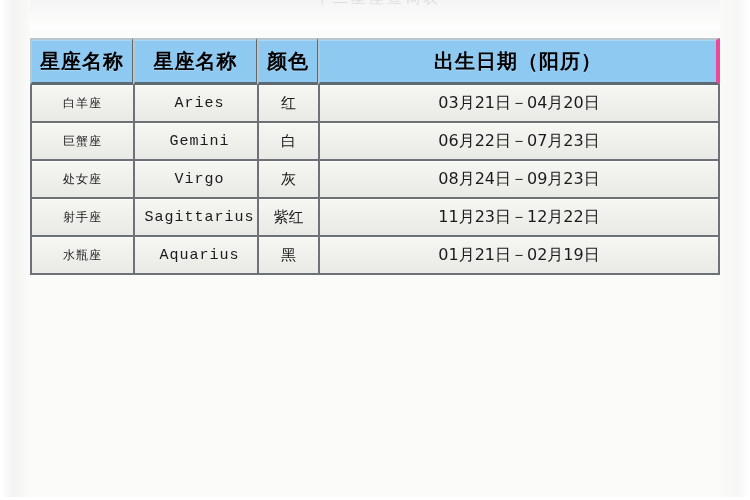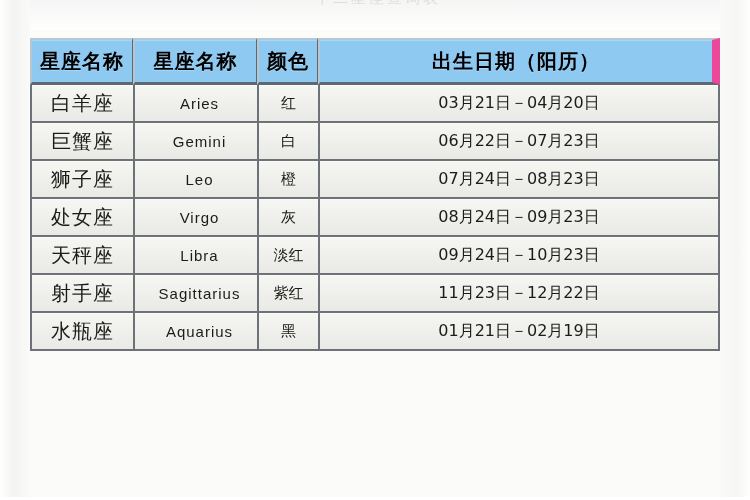--- a/index.html
+++ b/index.html
@@ -87,28 +87,28 @@
     vertical-align: middle;
     border-top: 2px solid #b8c6cf;
     border-left: 2px solid #b8c6cf;
     border-right: 1px solid #5d6a72;
     border-bottom: 3px solid #5d6a72;
     box-shadow: inset 0 1px 0 #a9d7f6;
     white-space: nowrap;
     text-shadow: 0 1px 0 rgba(255,255,255,.25);
   }
   thead th:last-child {
-    border-right: 8px solid #ec4899;
+    border-right: 4px solid #ec4899;
   }
 
   tbody td {
     height: 34px;
     background: #f1f2ee;
     color: #1b1b1b;
-    font-size: 20px;
+    font-size: 12px;
     text-align: center;
     vertical-align: middle;
     border-left: 2px solid #6c7277;
     border-bottom: 2px solid #6c7277;
     border-right: 0;
     white-space: nowrap;
     background-image: linear-gradient(180deg, #f6f7f3 0%, #eeefea 60%, #e9eae5 100%);
   }
   tbody td:last-child {
     border-right: 2px solid #6c7277;
@@ -117,21 +117,21 @@
   
   tbody tr td {
     box-shadow: inset 0 1px 0 #fcfcfa;
   }
 
   .cell-cn {
     font-family: "DejaVu Sans", "Liberation Sans", sans-serif;
     letter-spacing: 1px;
   }
   .cell-en {
-    font-family: Liberation Sans, sans-serif;
+    font-family: Liberation Mono, monospace;
     letter-spacing: 1px;
     font-size: 15px;
     padding-left: 8px;
   }
   .cell-color {
     font-family: "DejaVu Sans", "Liberation Sans", sans-serif;
     font-size: 15px;
     letter-spacing: 0px;
   }
   .cell-date {
@@ -184,38 +184,26 @@
           <td class="cell-color">红</td>
           <td class="cell-date">03月21日－04月20日</td>
         </tr>
         <tr>
           <td class="cell-cn">巨蟹座</td>
           <td class="cell-en">Gemini</td>
           <td class="cell-color">白</td>
           <td class="cell-date">06月22日－07月23日</td>
         </tr>
         <tr>
-          <td class="cell-cn">狮子座</td>
-          <td class="cell-en">Leo</td>
-          <td class="cell-color">橙</td>
-          <td class="cell-date">07月24日－08月23日</td>
-        </tr>
-        <tr>
           <td class="cell-cn">处女座</td>
           <td class="cell-en">Virgo</td>
           <td class="cell-color">灰</td>
           <td class="cell-date">08月24日－09月23日</td>
         </tr>
         <tr>
-          <td class="cell-cn">天秤座</td>
-          <td class="cell-en">Libra</td>
-          <td class="cell-color">淡红</td>
-          <td class="cell-date">09月24日－10月23日</td>
-        </tr>
-        <tr>
           <td class="cell-cn">射手座</td>
           <td class="cell-en">Sagittarius</td>
           <td class="cell-color">紫红</td>
           <td class="cell-date">11月23日－12月22日</td>
         </tr>
         <tr>
           <td class="cell-cn">水瓶座</td>
           <td class="cell-en">Aquarius</td>
           <td class="cell-color">黑</td>
           <td class="cell-date">01月21日－02月19日</td>

